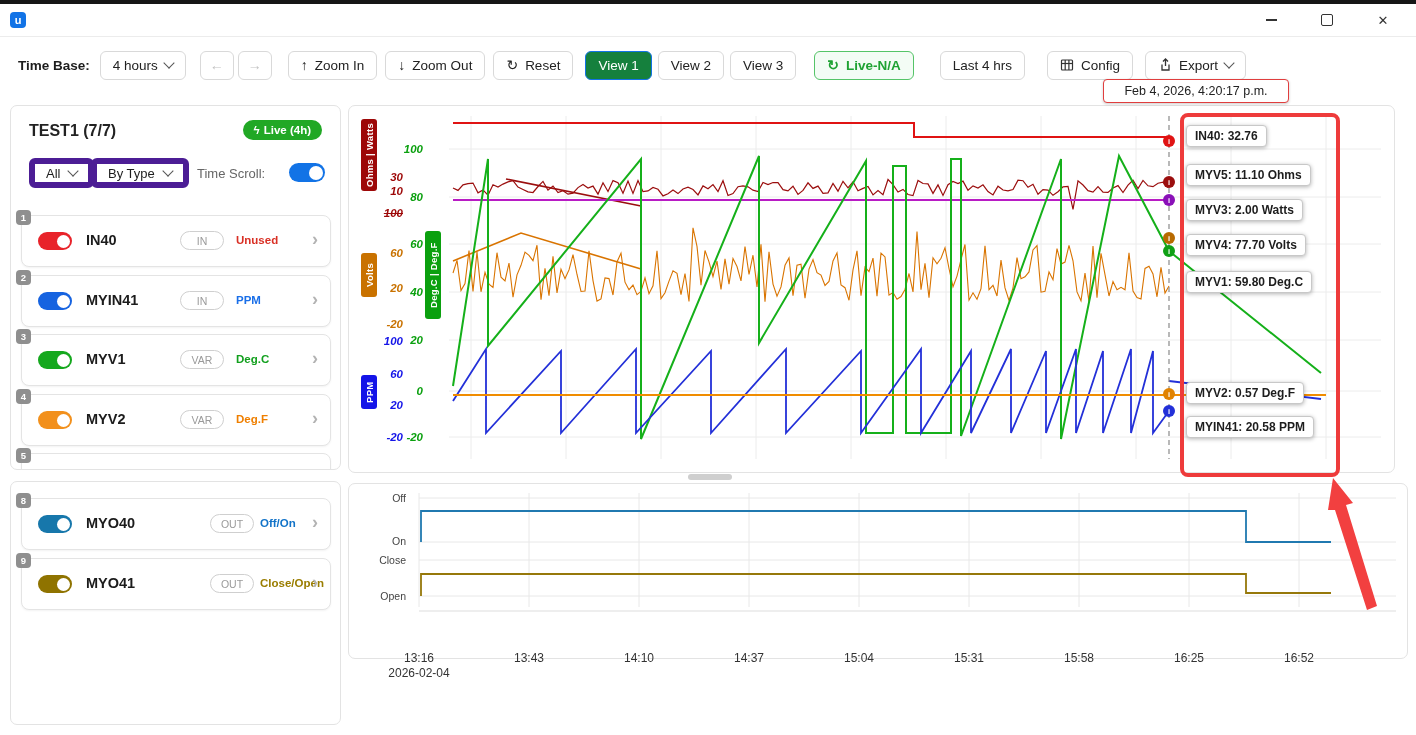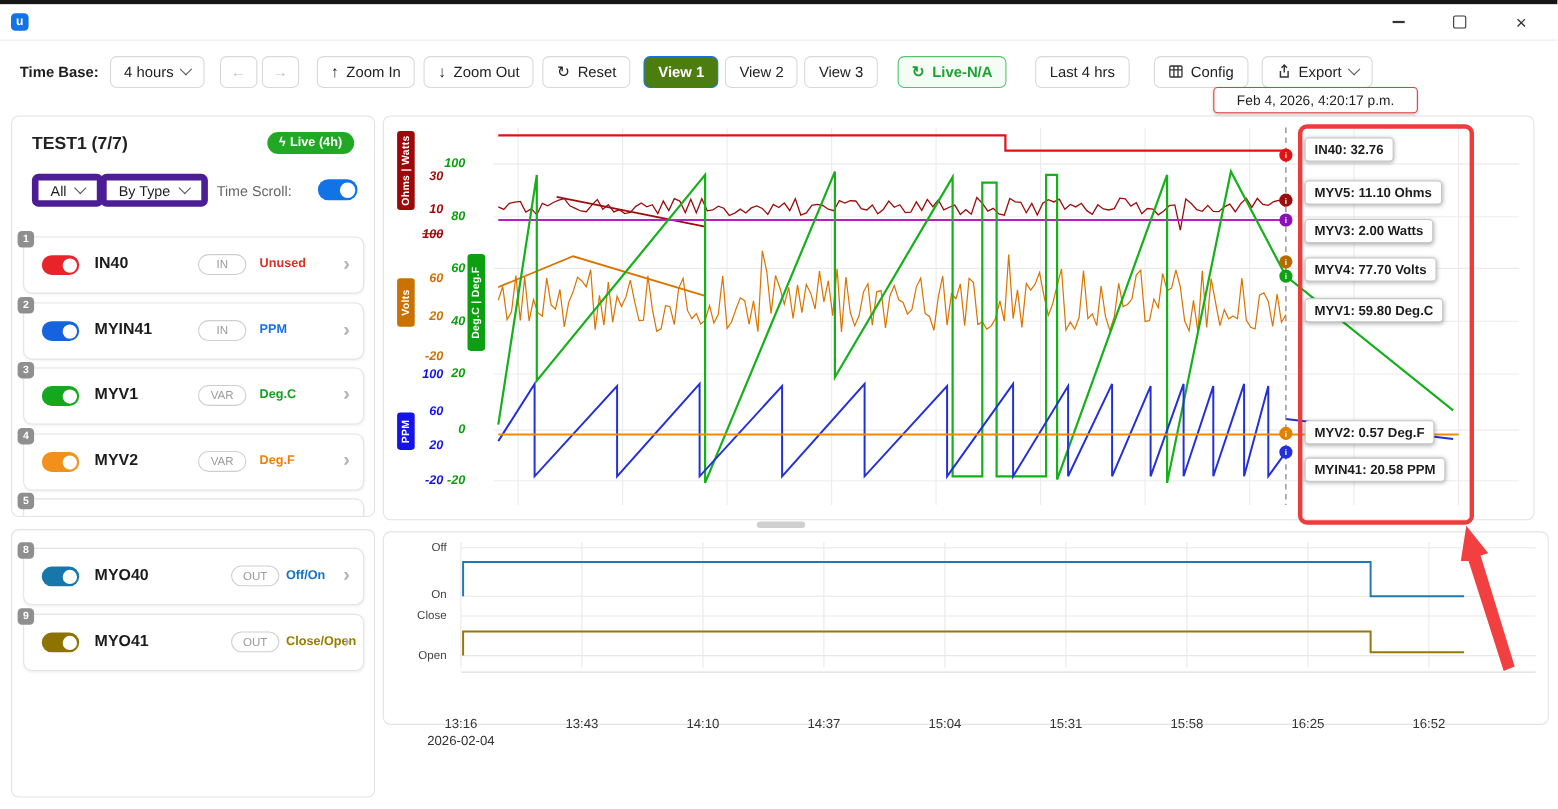--- a/index.html
+++ b/index.html
@@ -12,21 +12,21 @@
   .title-text{font-size:13.5px;font-weight:bold;color:#111;}
   .winbtns{margin-left:auto;display:flex;align-items:center;gap:34px;padding-right:22px;}
   .winbtn{width:22px;height:22px;display:flex;align-items:center;justify-content:center;color:#333;font-size:13px;cursor:default;}
   .min-glyph{display:block;width:11px;height:1.5px;background:#333;}
   .max-glyph{display:block;width:10px;height:10px;border:1.3px solid #333;border-radius:2px;}
   
   .toolbar{position:absolute;left:0;top:46px;width:1416px;height:38px;display:flex;align-items:center;padding-left:18px;box-sizing:border-box;}
   .tb-label{font-size:13.5px;font-weight:bold;margin-right:10px;}
   .btn{display:inline-flex;align-items:center;gap:7px;height:29px;padding:0 12px;border:1px solid #d9d9d9;border-radius:6px;background:#fff;font-size:13.5px;color:#222;white-space:nowrap;}
   .btn .ic{font-size:14px;line-height:1;}
-  .btn-active{background:#4d7c0f;border-color:#1273e6;color:#fff;font-weight:bold;}
+  .btn-active{background:#15803d;border-color:#1273e6;color:#fff;font-weight:normal;}
   .btn-live{background:#f3fcf5;border-color:#55c468;color:#1fa233;font-weight:bold;}
   .btn-disabled{color:#c2c2c2;}
   .chev{width:7px;height:7px;border-right:1.6px solid #555;border-bottom:1.6px solid #555;transform:rotate(45deg);margin-top:-4px;}
   
   .panel{position:absolute;background:#fff;border:1px solid #e3e3e3;border-radius:7px;box-sizing:border-box;}
   
   .sb-header{position:absolute;left:18px;top:16px;font-size:16px;font-weight:bold;color:#222;}
   .live-pill{position:absolute;right:18px;top:14px;background:#21a825;color:#fff;border-radius:12px;font-size:11.5px;font-weight:bold;padding:4px 11px;display:flex;align-items:center;gap:4px;}
   .filter{position:absolute;height:30px;border:6px solid #4c1d95;border-radius:6px;background:#fff;display:inline-flex;align-items:center;gap:9px;padding:0 11px;font-size:13px;box-sizing:border-box;}
   .as-label{position:absolute;font-size:13px;color:#666;}
@@ -217,21 +217,21 @@
   </div>
 </div>
 
 <div class="panel" style="left:348px;top:105px;width:1047px;height:368px;">
 
   <div class="vlabel" style="left:12px;top:13px;height:72px;background:#9d0808;">Ohms | Watts</div>
   <div class="vlabel" style="left:12px;top:147px;height:44px;background:#c97200;">Volts</div>
   <div class="vlabel" style="left:12px;top:269px;height:34px;background:#1414e8;">PPM</div>
   <div class="vlabel" style="left:76px;top:125px;height:88px;background:#0ba00f;">Deg.C | Deg.F</div>
 
-  <div class="tick" style="left:30px;top:48px;color:#9d0808;">30</div>
+  <div class="tick" style="left:30px;top:64px;color:#9d0808;">30</div>
   <div class="tick" style="left:30px;top:78px;color:#9d0808;">10</div>
   <div class="tick strike" style="left:30px;top:100px;color:#9d0808;">100</div>
   <div class="tick" style="left:30px;top:140px;color:#c97200;">60</div>
   <div class="tick" style="left:30px;top:175px;color:#c97200;">20</div>
   <div class="tick" style="left:30px;top:211px;color:#c97200;">-20</div>
   <div class="tick" style="left:30px;top:228px;color:#1414e8;">100</div>
   <div class="tick" style="left:30px;top:261px;color:#1414e8;">60</div>
   <div class="tick" style="left:30px;top:292px;color:#1414e8;">20</div>
   <div class="tick" style="left:30px;top:324px;color:#1414e8;">-20</div>
 

